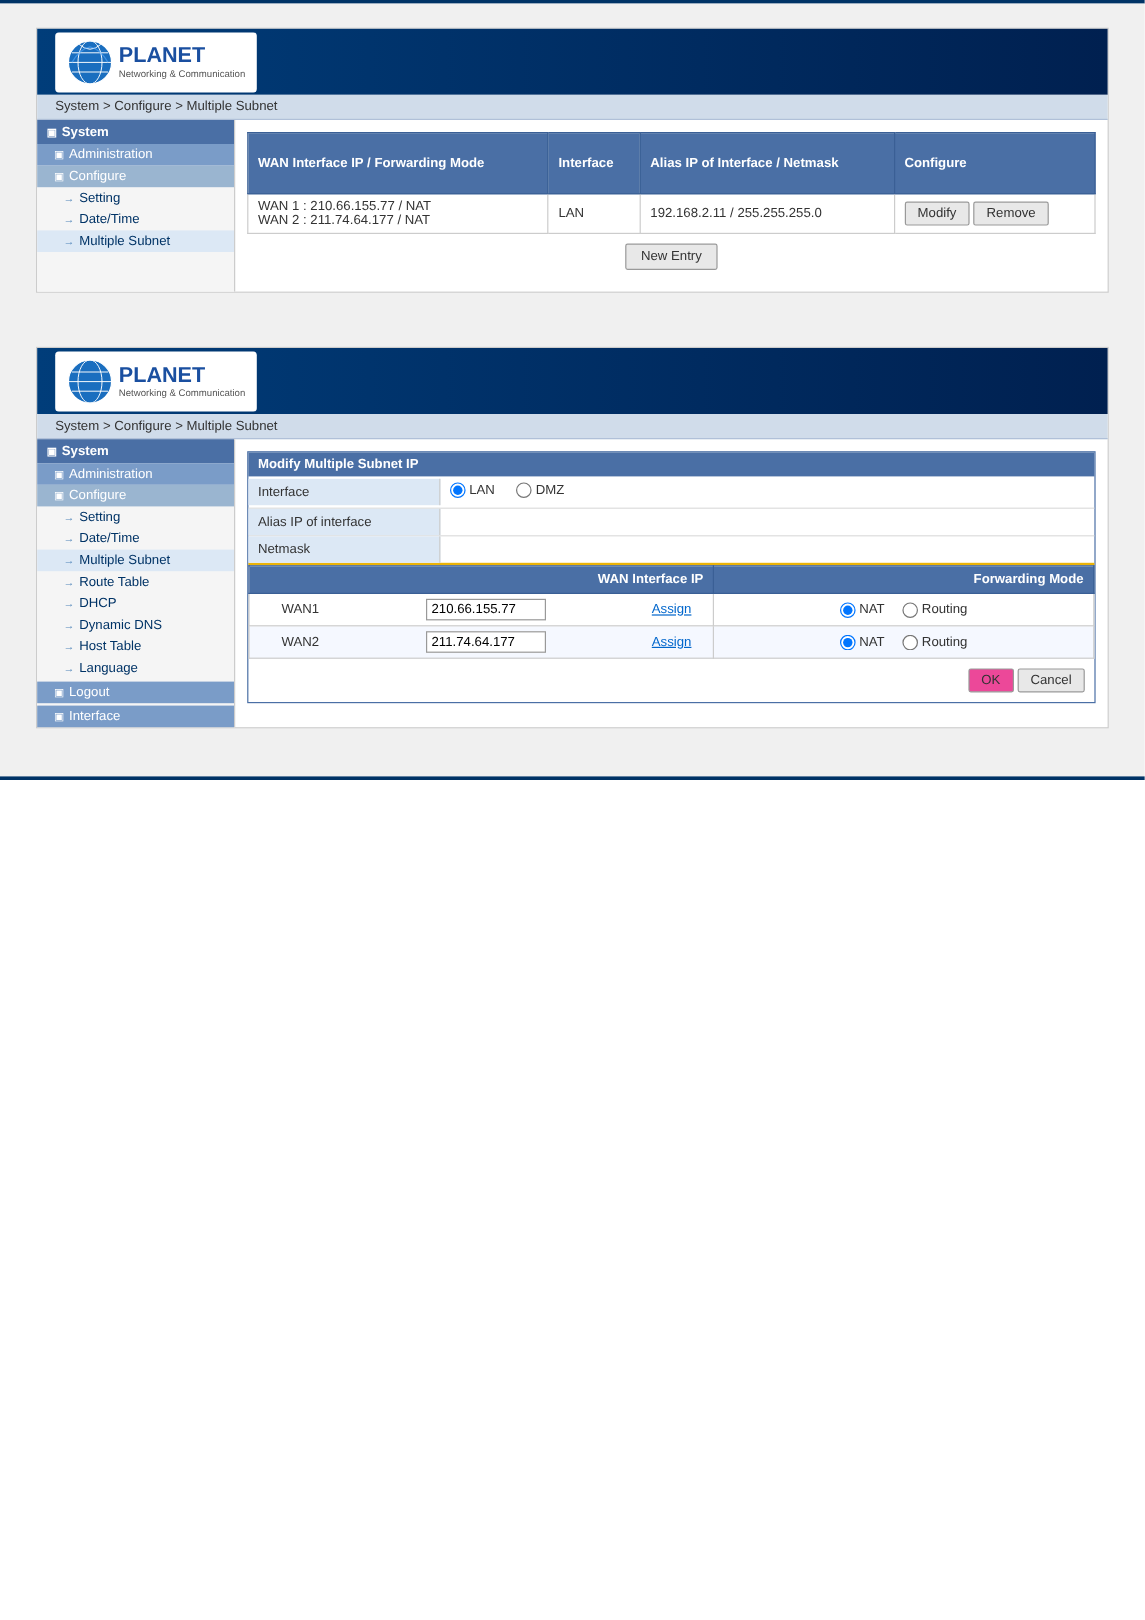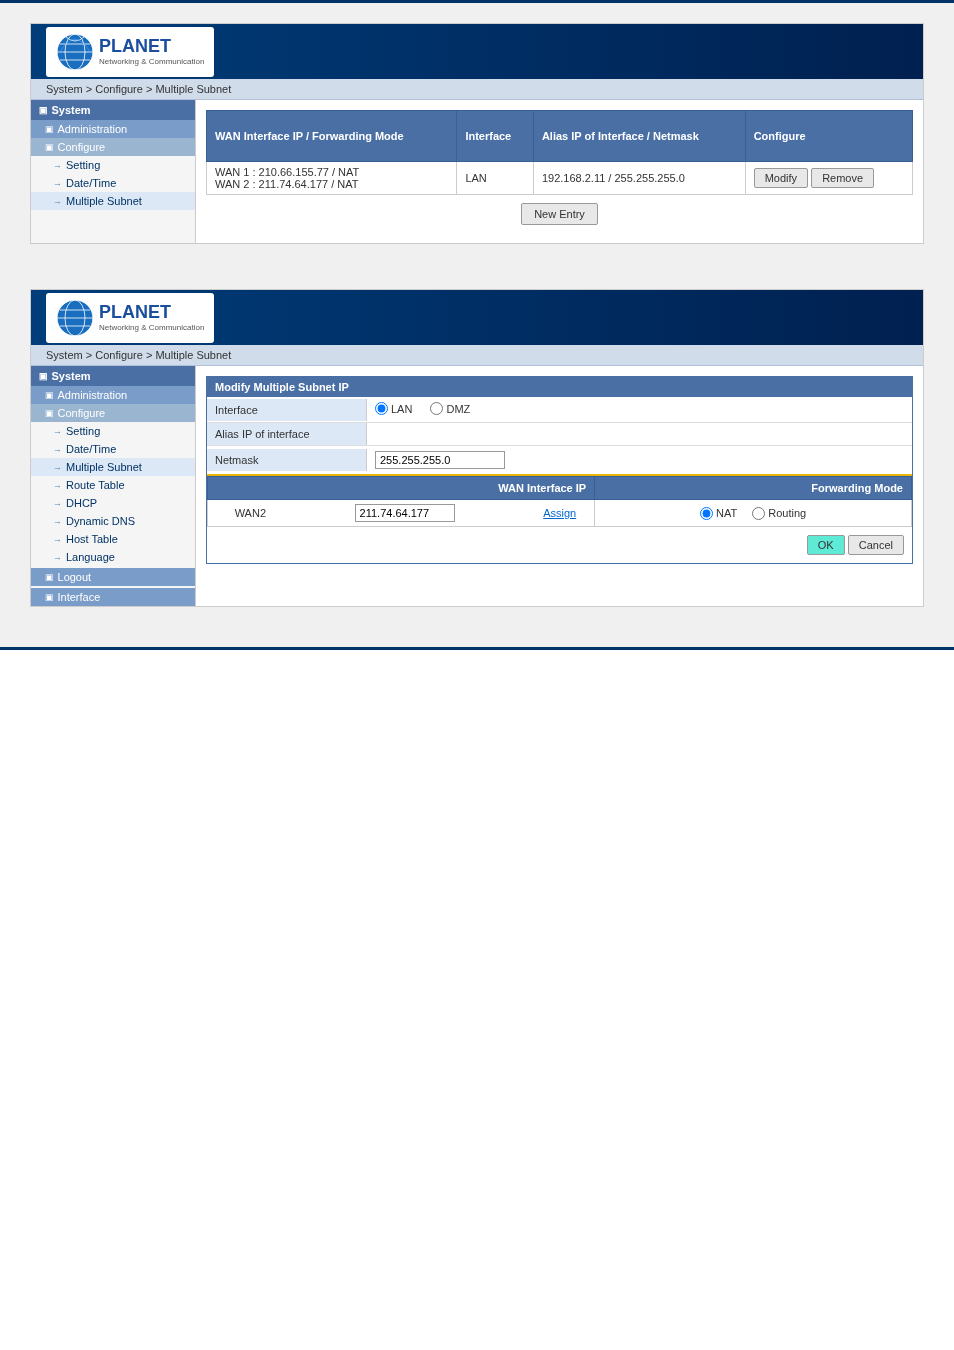--- a/index.html
+++ b/index.html
@@ -8,21 +8,21 @@
     
     .data-table { width: 100%; border-collapse: collapse; font-size: 11px; }
     .data-table th { background: #4a6fa5; color: #fff; padding: 19px 8px; text-align: left; border: 1px solid #3a5f95; }
     .data-table td { padding: 4px 8px; border: 1px solid #ccc; background: #fff; vertical-align: middle; }
     .data-table tr:nth-child(even) td { background: #f5f8ff; }
 
     .btn { padding: 3px 10px; font-size: 11px; cursor: pointer; border: 1px solid #999; border-radius: 2px; }
     .btn-modify { background: #e8e8e8; color: #333; }
     .btn-remove { background: #e8e8e8; color: #333; }
     .btn-new-entry { background: #e8e8e8; color: #333; padding: 4px 12px; }
-    .btn-ok { background: #5eead4; color: #333; }
+    .btn-ok { background: #ec4899; color: #333; }
     .btn-cancel { background: #e8e8e8; color: #333; }
 
     
     .form-section { border: 1px solid #4a6fa5; margin: 0; }
     .form-section-title { background: #4a6fa5; color: #fff; padding: 4px 8px; font-size: 11px; font-weight: bold; }
     .form-row { display: flex; align-items: center; border-bottom: 1px solid #ddd; }
     .form-label { width: 160px; min-width: 160px; padding: 5px 8px; background: #dce8f5; border-right: 1px solid #ccc; font-size: 11px; }
     .form-value { padding: 5px 8px; flex: 1; font-size: 11px; }
     .form-input { border: 1px solid #999; padding: 2px 4px; font-size: 11px; width: 130px; }
 
@@ -232,34 +232,52 @@
               </label>
             </div>
           </div>
 
           <div class="form-row">
             <div class="form-label">Alias IP of interface</div>
           </div>
 
           <div class="form-row" style="border-bottom:2px solid #eab308;">
             <div class="form-label">Netmask</div>
-            <div class="form-value">
-              <input type="text" class="form-input" value="255.255.255.0" style="">
-            </div>
           </div>
 
           <table class="wan-table" style="margin-top:0;">
             <thead>
               <tr>
                 <th style="width:55%;">WAN Interface IP</th>
                 <th style="width:45%;">Forwarding Mode</th>
               </tr>
             </thead>
             <tbody>
 
+              <tr>
+                <td>
+                  <div style="display:flex; align-items:center; justify-content:space-between; padding:0 10px;">
+                    <span style="min-width:40px; text-align:right;">WAN1</span>
+                    <input type="text" class="wan-input" style="margin: 0px 8px;" value="210.66.155.77">
+                    <a class="link-blue">Assign</a>
+                  </div>
+                </td>
+                <td>
+                  <div style="display:flex; align-items:center; justify-content:center; gap:15px;">
+                    <label style="display:inline-flex; align-items:center; gap:3px; cursor:pointer;">
+                      <input type="radio" name="wan1mode" checked="" style="">
+                      <span>NAT</span>
+                    </label>
+                    <label style="display:inline-flex; align-items:center; gap:3px; cursor:pointer;">
+                      <input type="radio" name="wan1mode" style="">
+                      <span>Routing</span>
+                    </label>
+                  </div>
+                </td>
+              </tr>
 
               <tr>
                 <td>
                   <div style="display:flex; align-items:center; justify-content:space-between; padding:0 10px;">
                     <span style="min-width:40px; text-align:right;">WAN2</span>
                     <input type="text" class="wan-input" style="margin: 0px 8px;" value="211.74.64.177">
                     <a class="link-blue">Assign</a>
                   </div>
                 </td>
                 <td>

